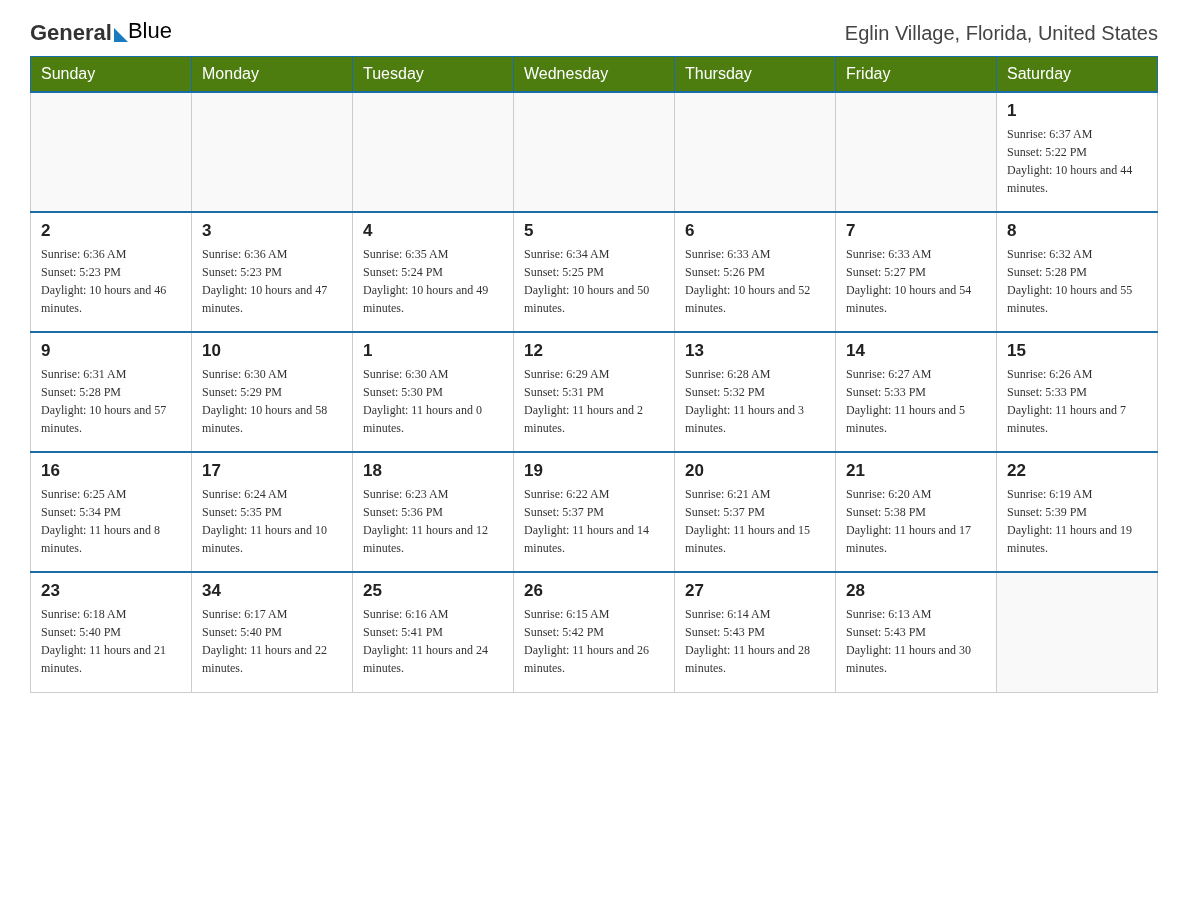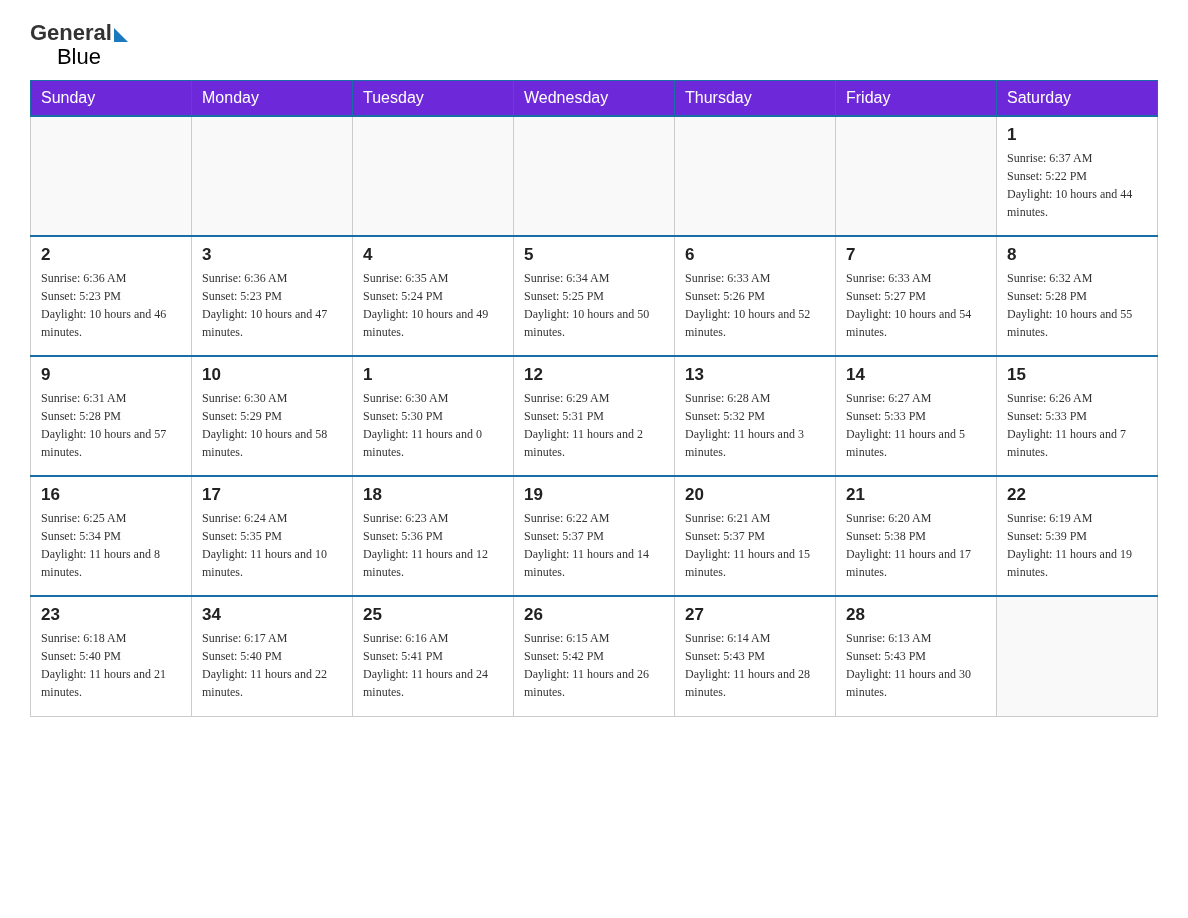--- a/index.html
+++ b/index.html
@@ -11,22 +11,22 @@
       padding: 20px 30px;
     }
     .header {
       display: flex;
       justify-content: space-between;
       align-items: flex-start;
       margin-bottom: 10px;
     }
     .logo {
       display: flex;
-      flex-direction: column;
-      align-items: center;
+      flex-direction: row;
+      align-items: flex-start;
     }
     .logo-top {
       display: flex;
       align-items: center;
     }
     .logo-general {
       font-size: 22px;
       font-weight: bold;
       color: #333;
     }
@@ -57,21 +57,21 @@
       font-size: 20px;
       color: #444;
       margin-top: 2px;
     }
     .calendar {
       width: 100%;
       border-collapse: collapse;
       border: 1px solid #aaa;
     }
     .calendar th {
-      background-color: #6d28d9;
+      background-color: #4d7c0f;
       color: #fff;
       text-align: left;
       padding: 8px 10px;
       font-size: 16px;
       font-weight: normal;
       border: 1px solid #1a6ea8;
     }
     .calendar td {
       vertical-align: top;
       border: 1px solid #ccc;
@@ -105,20 +105,21 @@
 
 <div class="header">
   <div class="logo">
     <div class="logo-top">
       <span class="logo-general">General</span>
       <div class="logo-blue-arrow"></div>
     </div>
     <span class="logo-blue">Blue</span>
   </div>
   <div class="title-area">
+    <div class="subtitle">Eglin Village, Florida, United States</div>
   </div>
 </div>
 
 <table class="calendar">
   <thead>
     <tr>
       <th>Sunday</th>
       <th>Monday</th>
       <th>Tuesday</th>
       <th>Wednesday</th>

